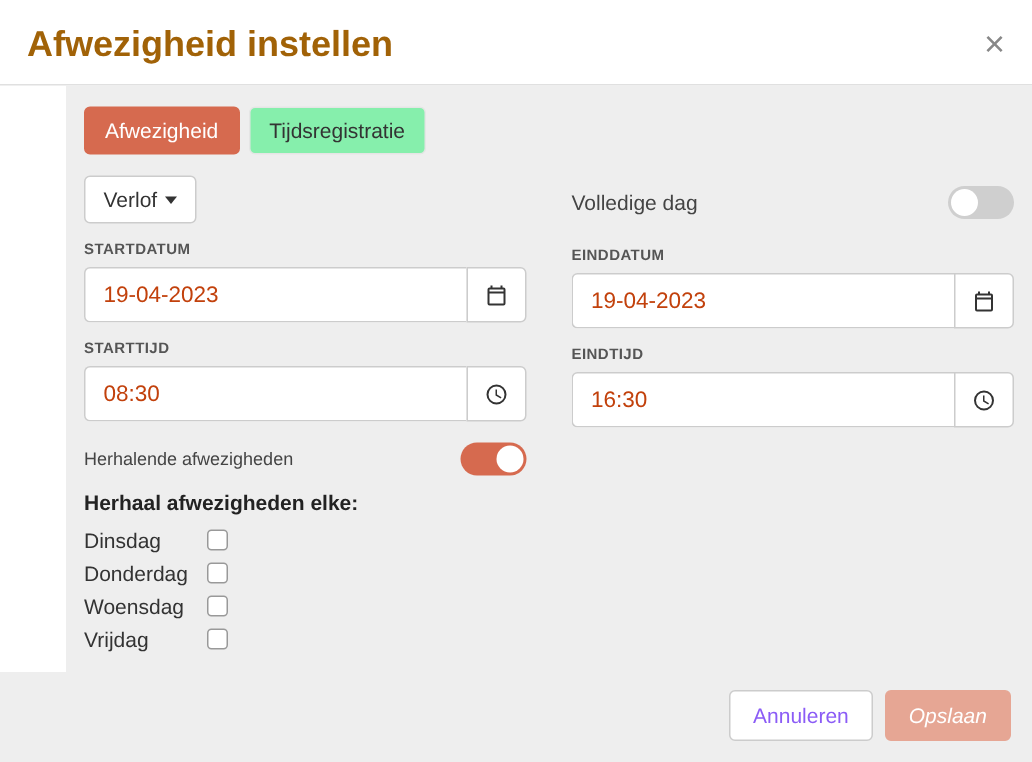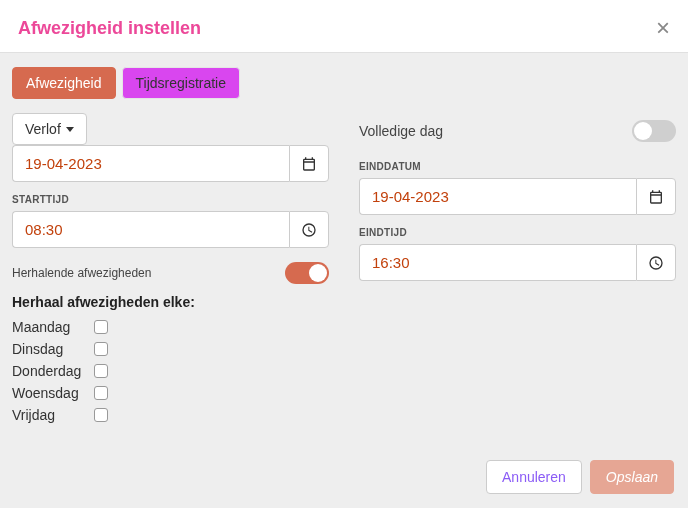--- a/index.html
+++ b/index.html
@@ -1,23 +1,23 @@
 <!DOCTYPE html>
 <html><head>
 <meta charset="utf-8">
 <style>
   * { box-sizing: border-box; margin: 0; padding: 0; }
   html, body { width: 688px; height: 508px; font-family: -apple-system, BlinkMacSystemFont, "Segoe UI", Helvetica, Arial, sans-serif; background: #fff; color: #333; }
   .modal { width: 688px; height: 508px; display: flex; flex-direction: column; }
   .modal-header { padding: 16px 18px 12px 18px; display: flex; align-items: center; justify-content: space-between; border-bottom: 1px solid #e0e0e0; }
-  .modal-title { font-size: 18px; font-weight: 700; color: #ec4899; }
+  .modal-title { font-size: 24px; font-weight: 700; color: #a16207; }
   .close { font-size: 24px; color: #888; cursor: pointer; line-height: 1; font-weight: 300; }
-  .modal-body { padding: 14px 12px 10px 12px; flex: 1; background: #eeeeee; overflow: auto; }
+  .modal-body { padding: 14px 12px 10px 12px; flex: 1; background: #eeeeee; overflow: auto; margin-left: 44px; }
   .tabs { display: flex; gap: 6px; margin-bottom: 14px; }
-  .tab { padding: 7px 13px; border-radius: 4px; font-size: 14px; cursor: pointer; background: #d946ef; border: 1px solid #e5e5e5; color: #333; }
+  .tab { padding: 7px 13px; border-radius: 4px; font-size: 14px; cursor: pointer; background: #86efac; border: 1px solid #e5e5e5; color: #333; }
   .tab.active { background: #d66a4f; color: #fff; border-color: #d66a4f; }
   .row { display: flex; gap: 30px; }
   .col { flex: 1; display: flex; flex-direction: column; }
   .dropdown-btn { display: inline-flex; align-items: center; gap: 5px; padding: 7px 12px; background: #fff; border: 1px solid #ccc; border-radius: 4px; font-size: 14px; cursor: pointer; color: #333; width: fit-content; }
   .caret { width: 0; height: 0; border-left: 4px solid transparent; border-right: 4px solid transparent; border-top: 5px solid #333; }
   .field-label { font-size: 10px; font-weight: 700; color: #555; letter-spacing: 0.3px; margin-top: 12px; margin-bottom: 6px; text-transform: uppercase; }
   .input-group { display: flex; }
   .input-group input { flex: 1; padding: 9px 12px; border: 1px solid #ccc; border-right: none; border-radius: 4px 0 0 4px; font-size: 15px; color: #c2410c; background: #fff; }
   .input-addon { display: flex; align-items: center; justify-content: center; width: 40px; border: 1px solid #ccc; border-radius: 0 4px 4px 0; background: #fff; cursor: pointer; }
   .icon-cal svg, .icon-clock svg { width: 16px; height: 16px; fill: #333; }
@@ -54,20 +54,21 @@
       <div class="tab">Tijdsregistratie</div>
     </div>
 
     <div class="row">
       <div class="col">
         <div class="dropdown-btn">
           <span>Verlof</span>
           <span class="caret"></span>
         </div>
 
+        <div class="field-label">STARTDATUM</div>
         <div class="input-group">
           <input type="text" value="19-04-2023" style="">
           <div class="input-addon icon-cal">
             <svg viewBox="0 0 24 24">
                 <path d="M19 4h-1V2h-2v2H8V2H6v2H5a2 2 0 00-2 2v14a2 2 0 002 2h14a2 2 0 002-2V6a2 2 0 00-2-2zm0 16H5V10h14v10zm0-12H5V6h14v2z"></path>
               </svg>
           </div>
         </div>
 
         <div class="field-label">STARTTIJD</div>
@@ -82,24 +83,20 @@
 
         <div class="repeat-row">
           <div class="repeat-label">Herhalende afwezigheden</div>
           <div class="toggle on">
               <div class="knob"></div>
             </div>
         </div>
 
         <div class="repeat-heading">Herhaal afwezigheden elke:</div>
 
-        <div class="day-row">
-          <span class="day-name">Maandag</span>
-          <span class="chk"></span>
-        </div>
         <div class="day-row">
           <span class="day-name">Dinsdag</span>
           <span class="chk"></span>
         </div>
         <div class="day-row">
           <span class="day-name">Donderdag</span>
           <span class="chk"></span>
         </div>
         <div class="day-row">
           <span class="day-name">Woensdag</span>

